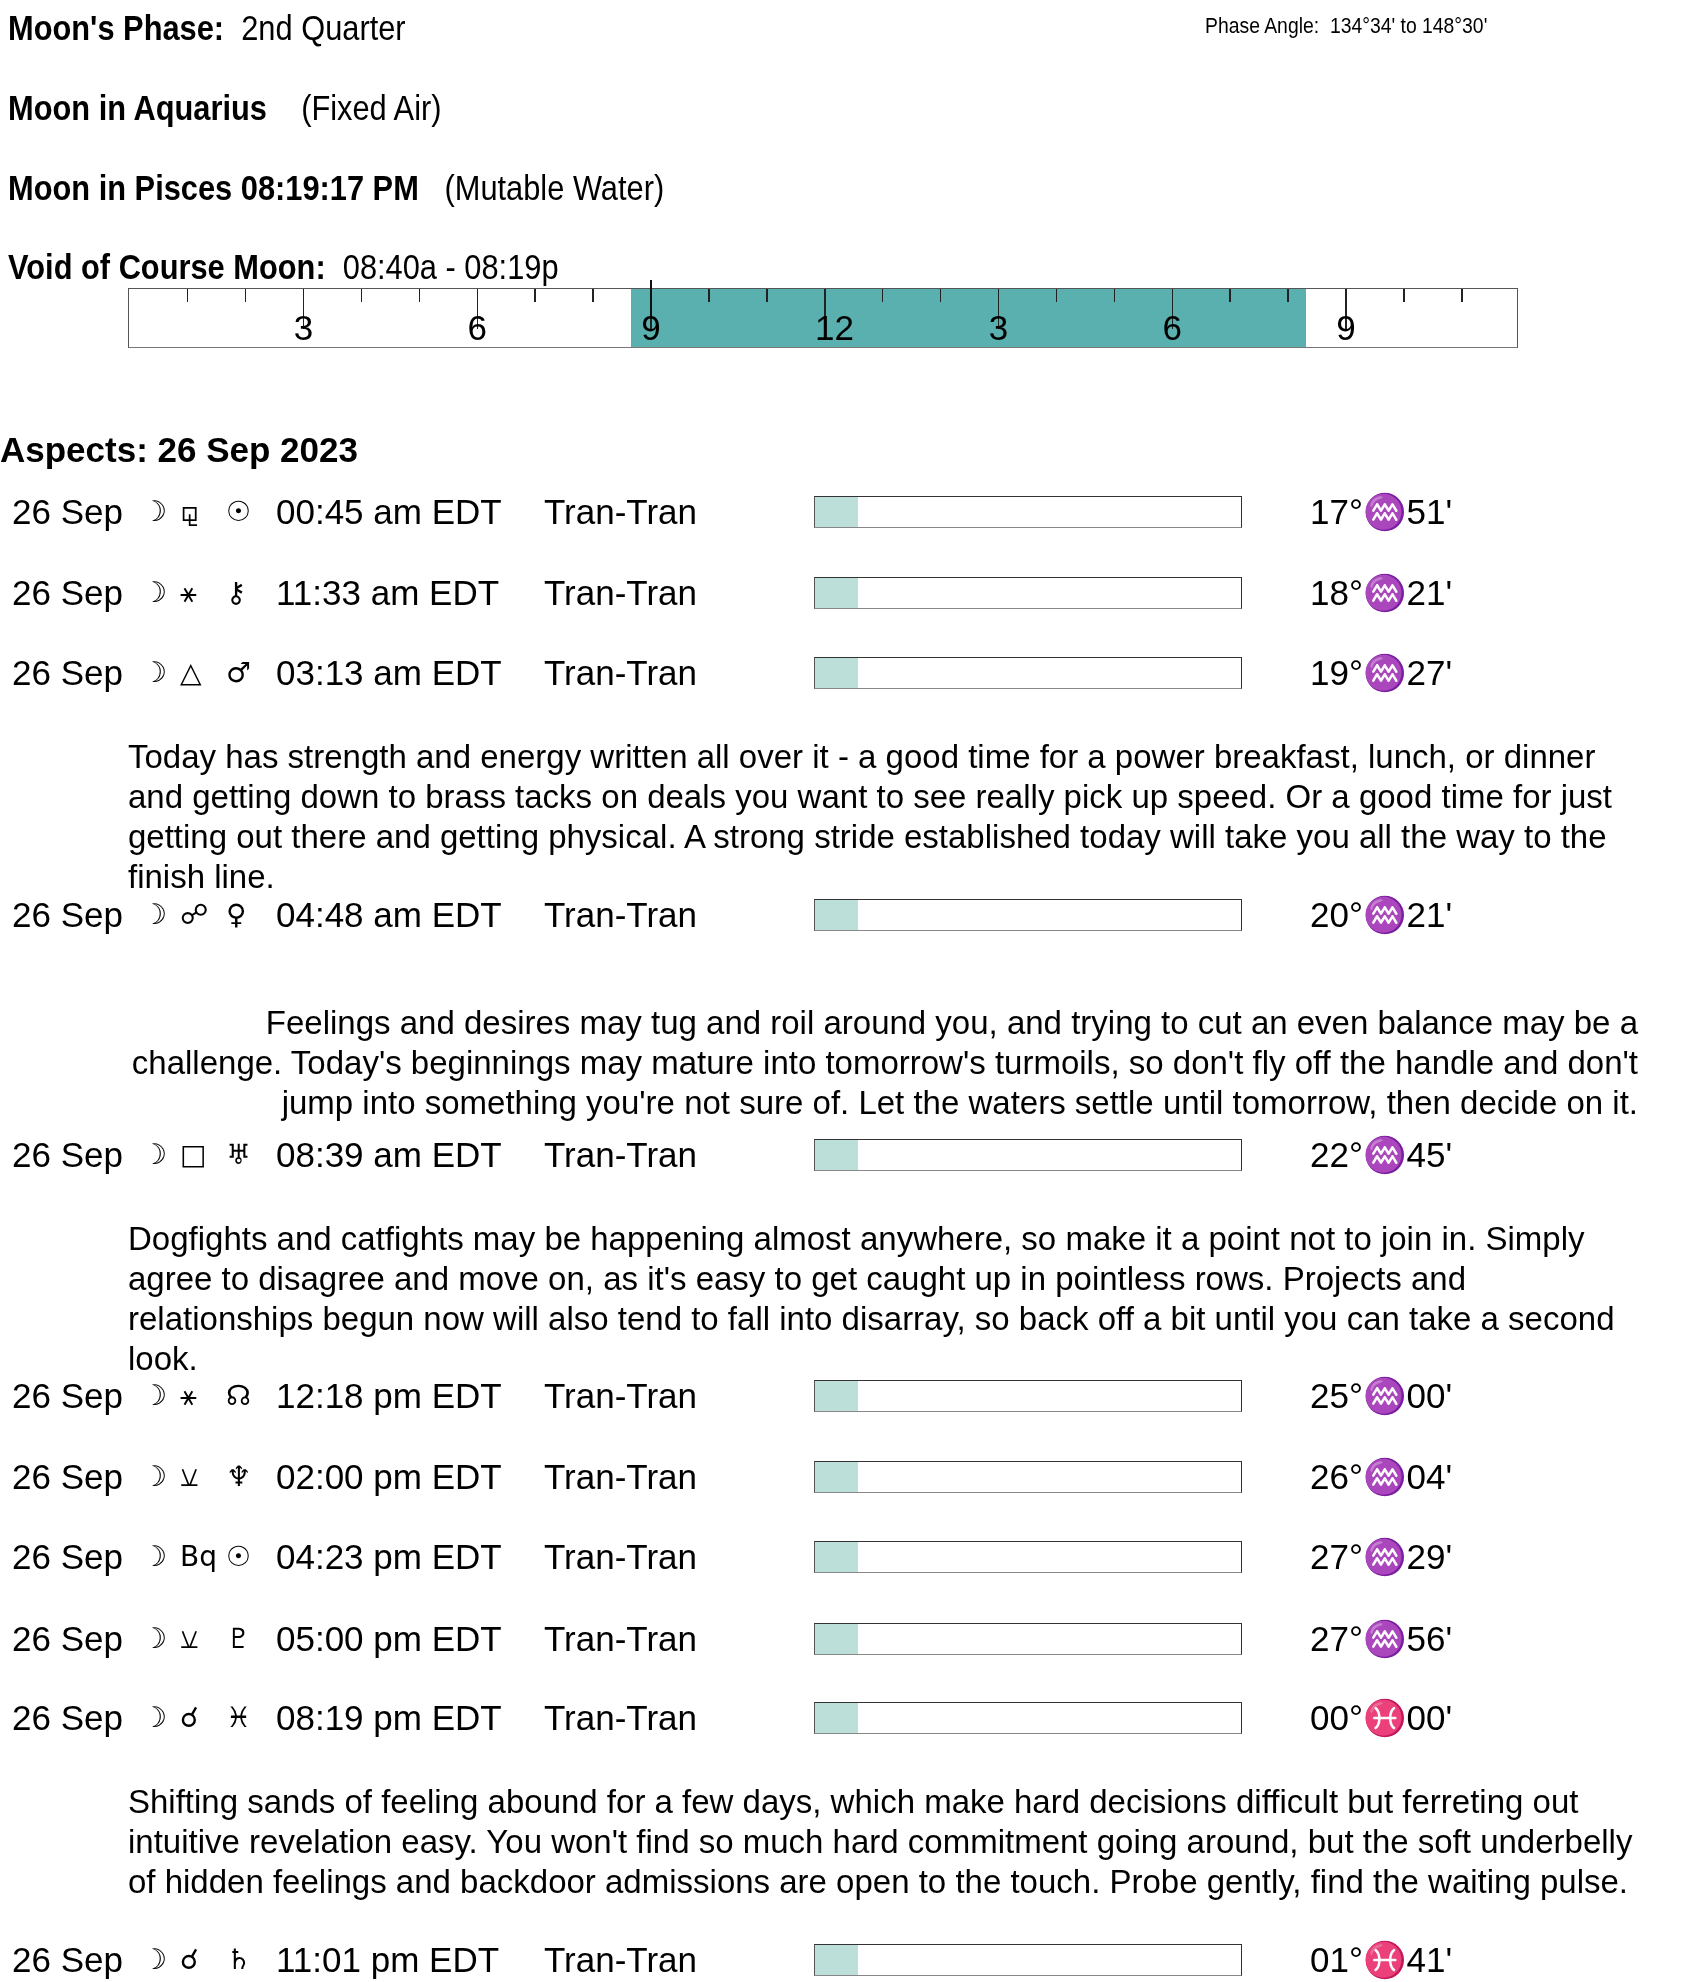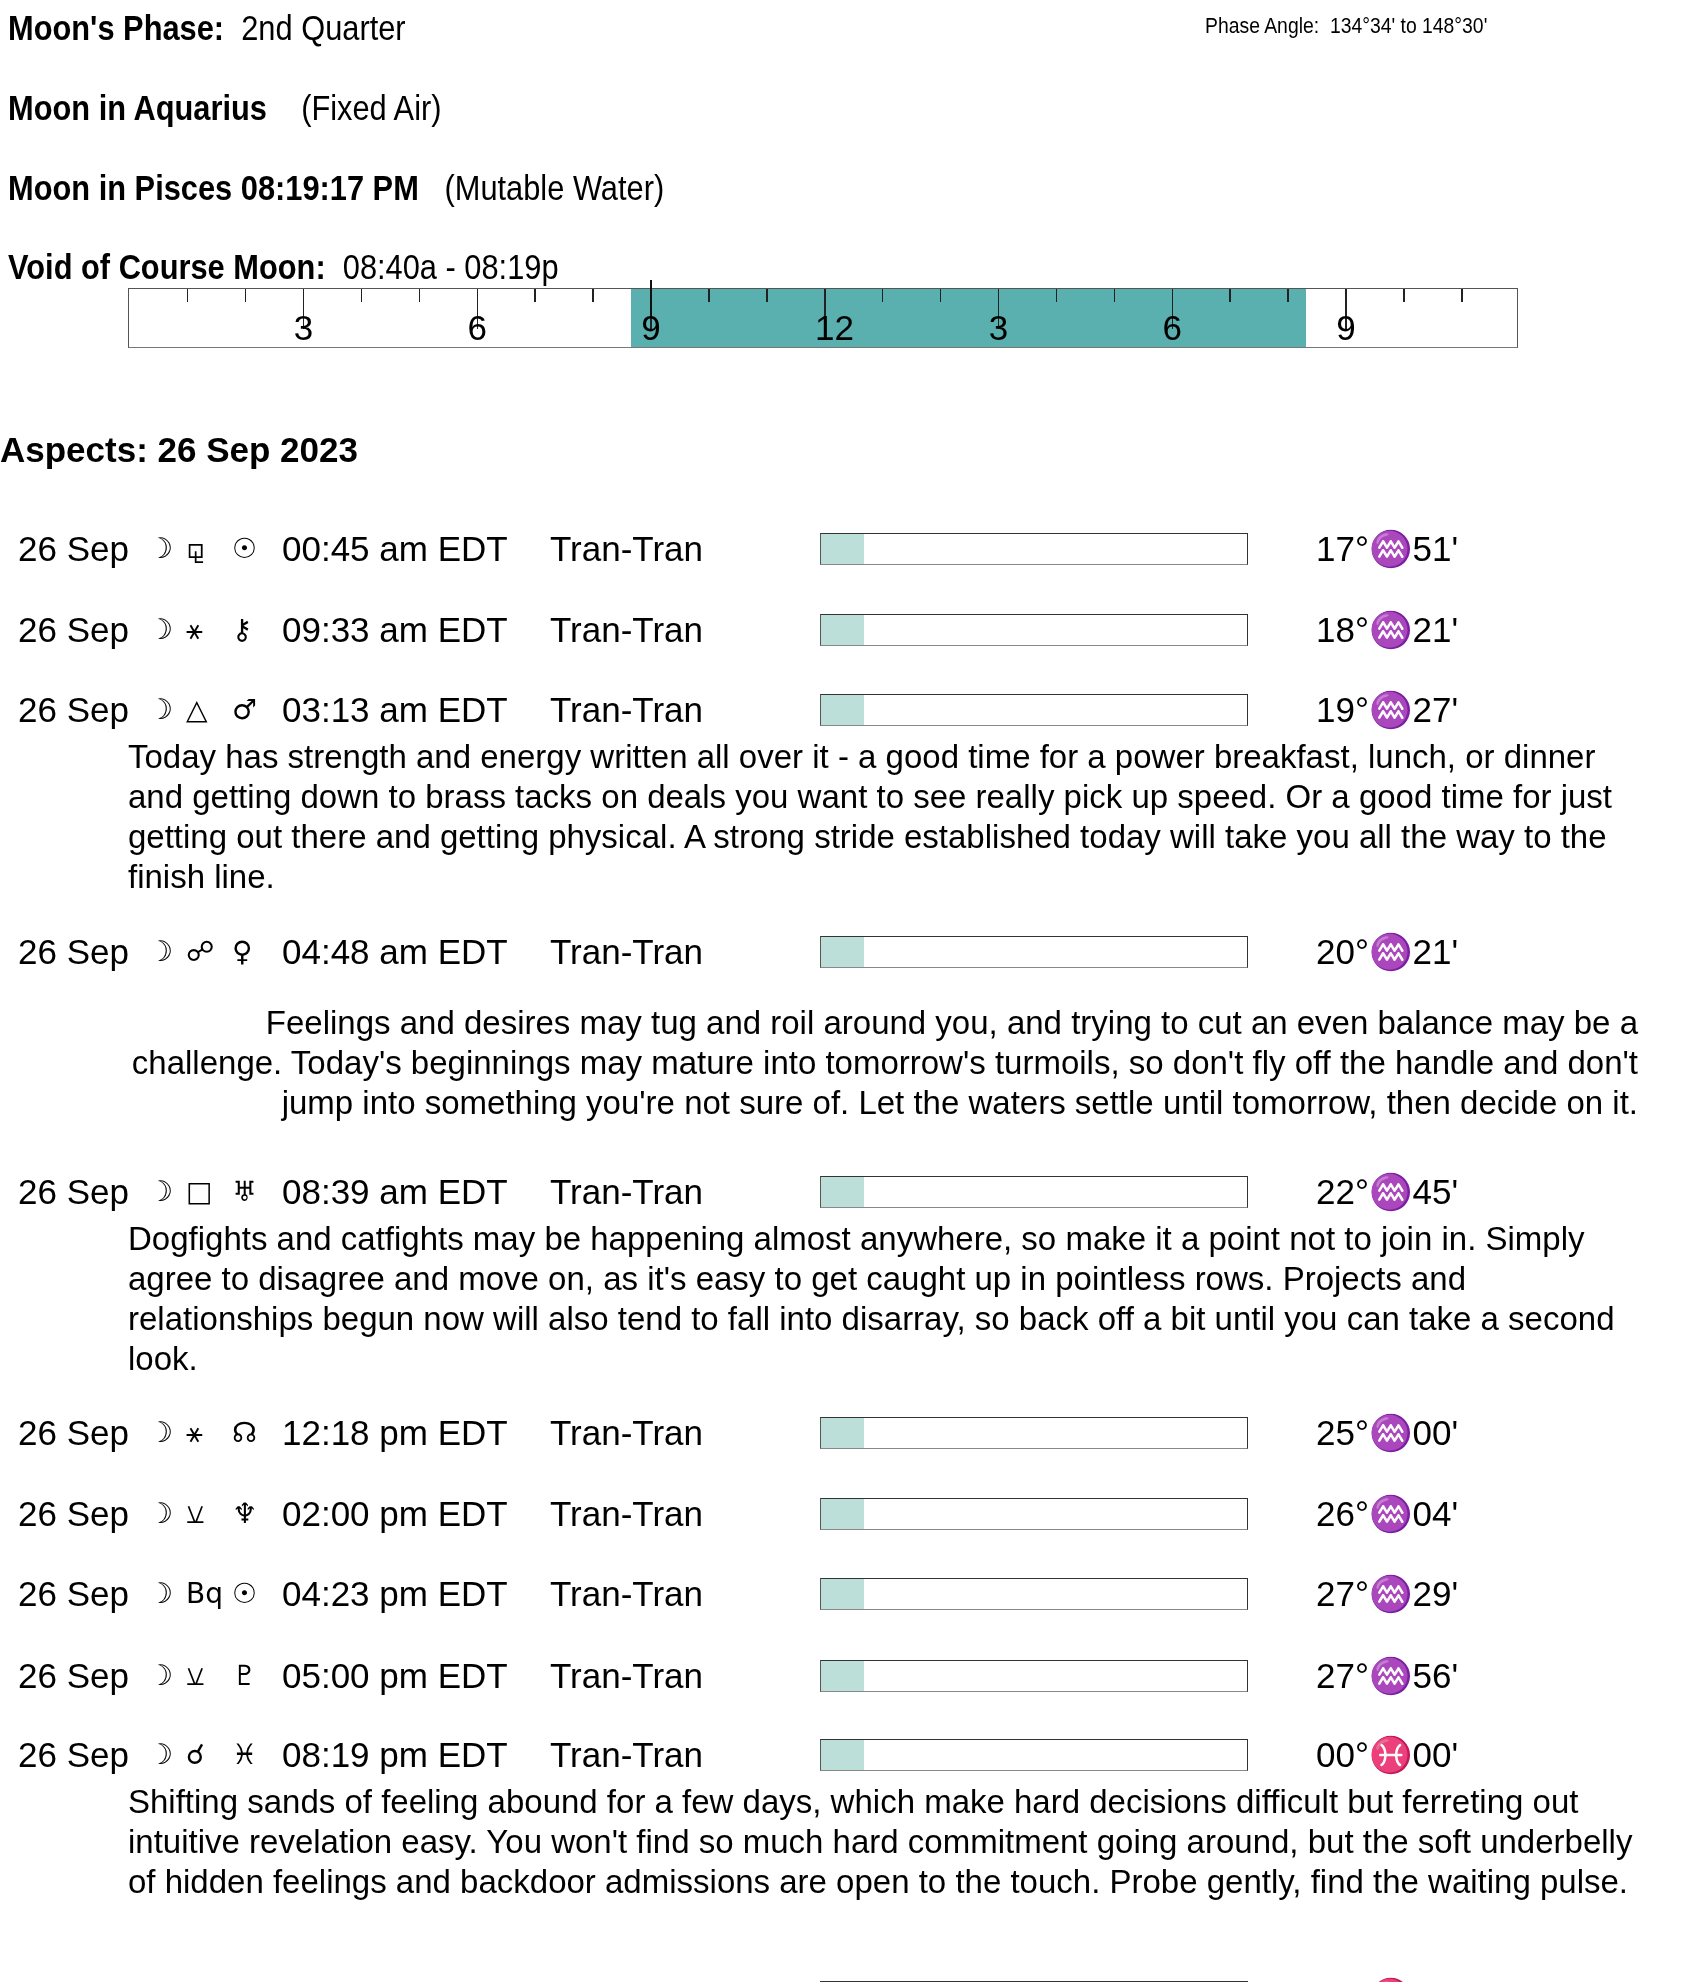--- a/index.html
+++ b/index.html
@@ -15,21 +15,21 @@
            border: 1.5px solid #555; border-bottom-color: #777; box-sizing: border-box; background: #fff; }
   .ruler-fill { position: absolute; top: 0; bottom: 0; background: #5aafaf; }
   .tick { position: absolute; top: 0; width: 1.5px; background: #222; }
   .tick.minor { height: 13px; }
   .tick.major { height: 40px; }
   .rlabel { position: absolute; top: 20px; font-size: 35px; line-height: 38px; }
   .voc-marker { position: absolute; left: 650px; top: 280px; width: 1.5px; height: 36px; background: #111; }
   
   .aspects-title { position: absolute; left: 0; width: 1650px; top: 430px; text-align: left;
                    font-size: 35px; font-weight: bold; line-height: 40px; }
-  .row { position: absolute; left: 18px; width: 1660px; height: 40px; font-size: 35px; line-height: 40px; margin-top: 37px; }
+  .row { position: absolute; left: 12px; width: 1660px; height: 40px; font-size: 35px; line-height: 40px; }
   .row span { position: absolute; top: 0; white-space: nowrap; }
   .date { left: 0; }
   .glyph { font-family: "DejaVu Sans", sans-serif; font-size: 28px; }
   .g1 { left: 130px; }
   .g2 { left: 168px; }
   .g3 { left: 214px; }
   .time { left: 264px; }
   .kind { left: 532px; }
   .deg { left: 1298px; }
   .bar { position: absolute; left: 802px; width: 428px; height: 32px; margin-top: 4px;
@@ -118,21 +118,21 @@
       <div class="bar">
         <div class="bar-fill" style="background: rgb(188, 223, 217);"></div>
       </div>
       <span class="deg">17°♒51'</span>
     </div>
     <div class="row" style="top: 573px;">
       <span class="date">26 Sep</span>
       <span class="glyph g1">☽</span>
       <span class="glyph g2">⚹</span>
       <span class="glyph g3">⚷</span>
-      <span class="time">09:33 am EDT</span>
+      <span class="time">11:33 am EDT</span>
       <span class="kind">Tran-Tran</span>
       <div class="bar">
         <div class="bar-fill" style="background: rgb(188, 223, 217);"></div>
       </div>
       <span class="deg">18°♒21'</span>
     </div>
     <div class="row" style="top: 653px;">
       <span class="date">26 Sep</span>
       <span class="glyph g1">☽</span>
       <span class="glyph g2">△</span>

